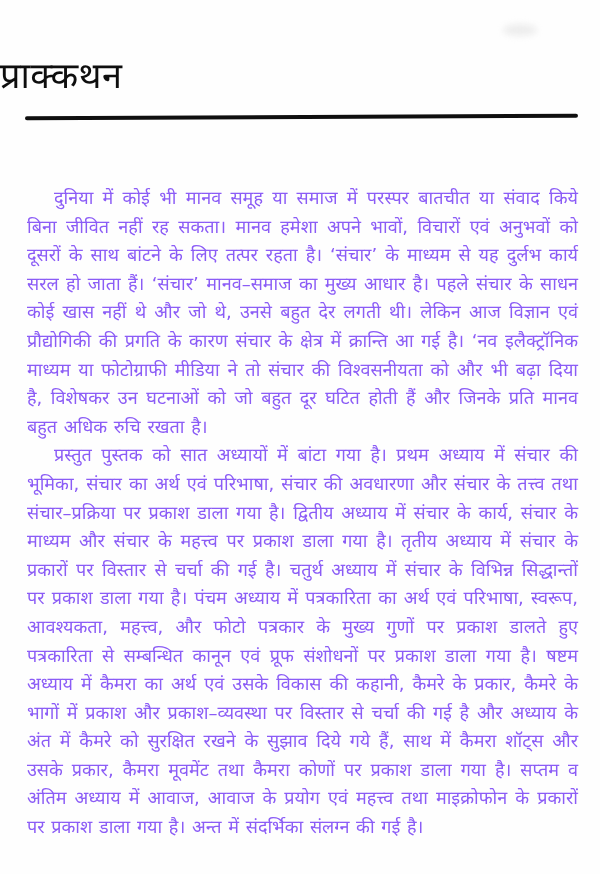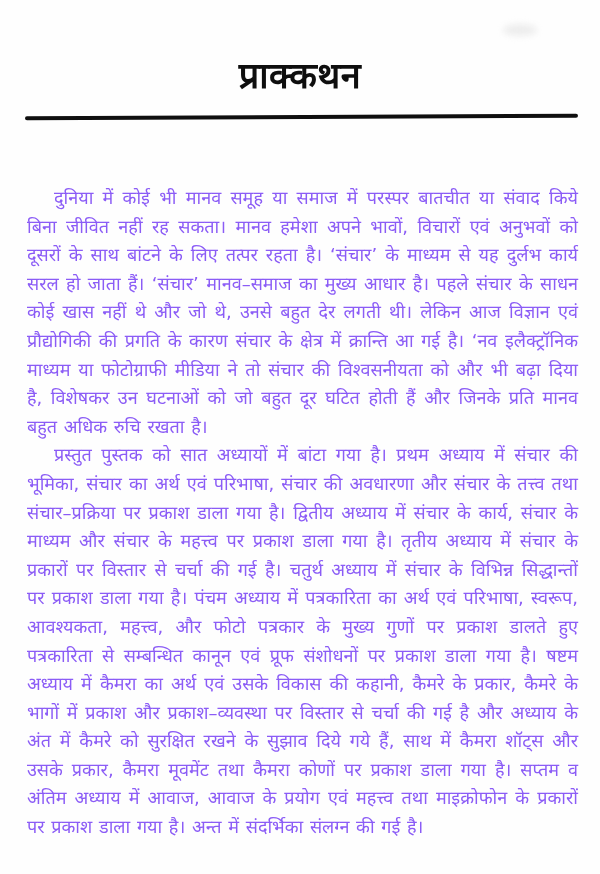--- a/index.html
+++ b/index.html
@@ -25,24 +25,23 @@
     background: #ededed;
     border-radius: 50%;
     filter: blur(3px);
   }
   .title {
     position: absolute;
     top: 52px;
     left: 0;
     width: 100%;
     margin: 0;
-    text-align: center;
     font-size: 36px;
     line-height: 48px;
-    font-weight: 700;
+    font-weight: 400;
     color: #0e0e0e;
     letter-spacing: 0.5px;
   }
   .title-rule {
     position: absolute;
     left: 25px;
     top: 115px;
     width: 553px;
     height: 4px;
     background: #0f0f0f;

